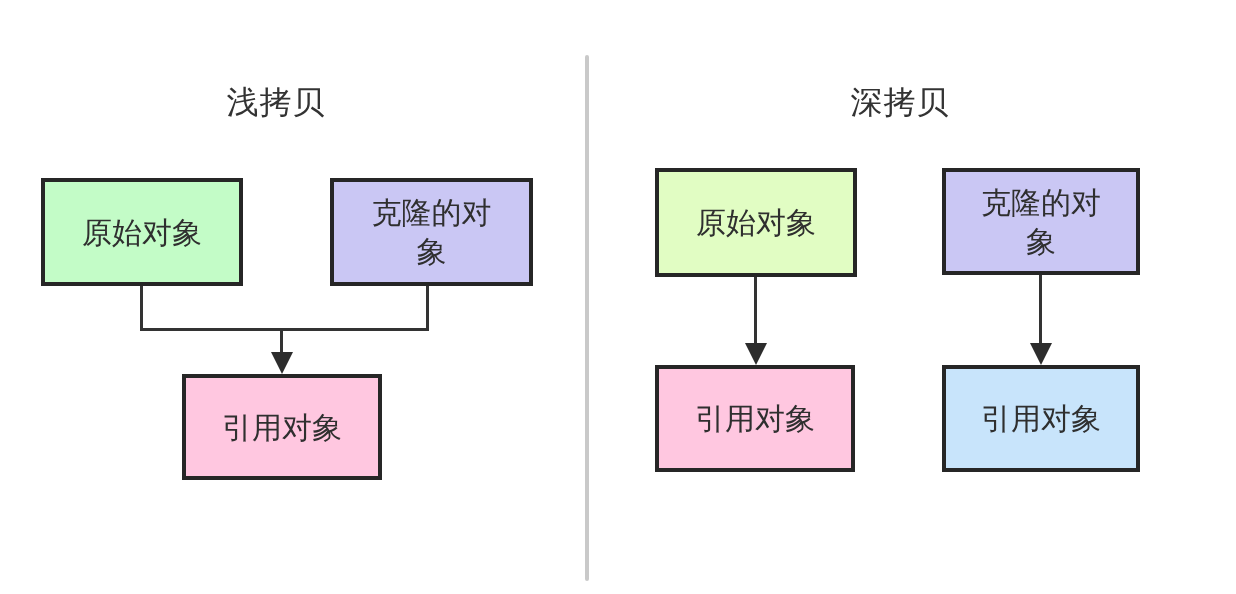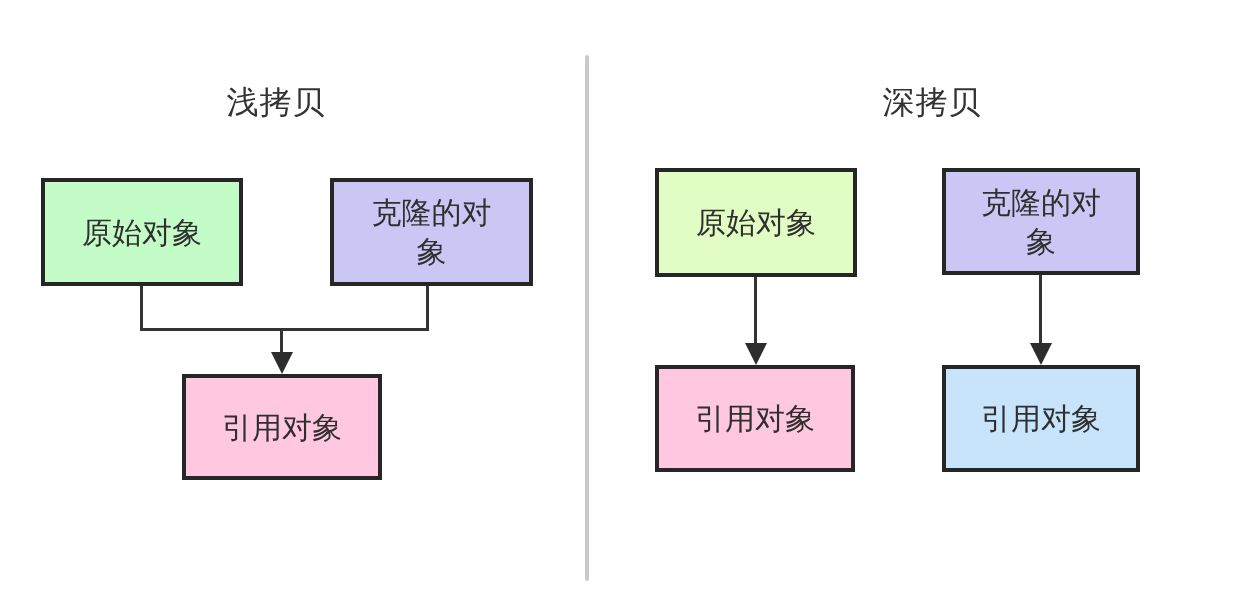--- a/index.html
+++ b/index.html
@@ -83,21 +83,21 @@
   <div class="vline" style="left:140px; top:286px; height:45px;"></div>
   <div class="vline" style="left:426px; top:286px; height:45px;"></div>
   <div class="hline" style="left:140px; top:328px; width:289px;"></div>
   <div class="vline" style="left:280px; top:329px; height:26px;"></div>
   <div class="arrowhead" style="left:271px; top:352px;"></div>
 
   <div class="node" style="left: 182px; top: 374px; width: 200px; height: 106px; background: rgb(255, 199, 224);">
     <span class="node-label">引用对象</span>
   </div>
 
-  <div class="panel-title" style="left:832px; top:86px; width:200px;">深拷贝</div>
+  <div class="panel-title" style="left:800px; top:86px; width:200px;">深拷贝</div>
 
   <div class="node" style="left: 655px; top: 168px; width: 202px; height: 109px; background: rgb(225, 253, 195);">
     <span class="node-label">原始对象</span>
   </div>
 
   <div class="node" style="left: 942px; top: 168px; width: 198px; height: 107px; background: rgb(202, 199, 244);">
     <span class="node-label">克隆的对象</span>
   </div>
 
   <div class="vline" style="left:754px; top:277px; height:70px;"></div>

